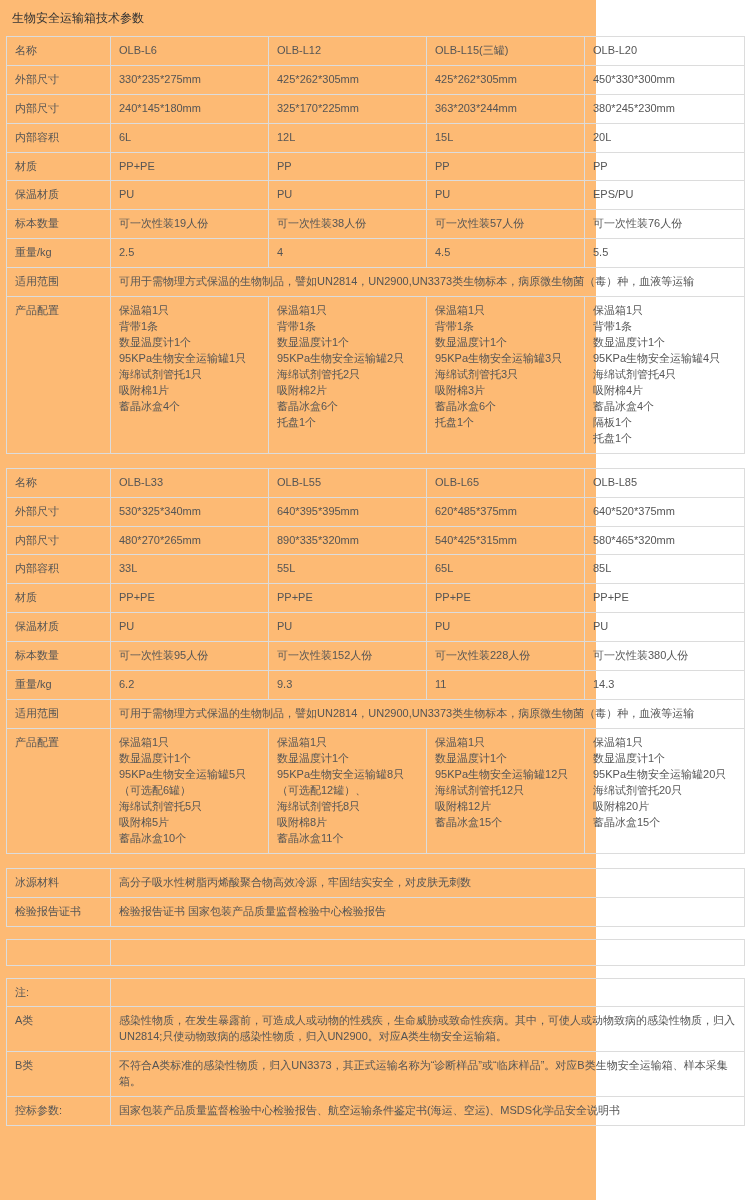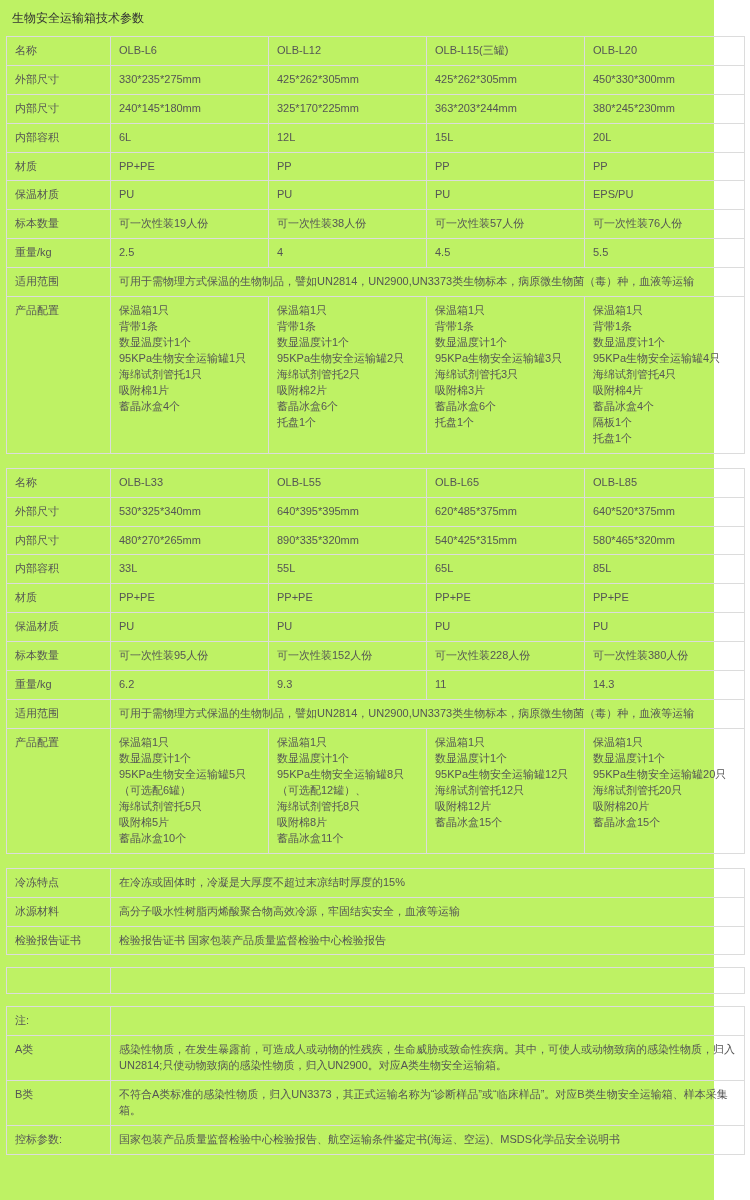--- a/index.html
+++ b/index.html
@@ -8,26 +8,26 @@
     background: #ffffff;
   }
   body {
     width: 750px;
     height: 1200px;
     font-family: "Liberation Sans", "DejaVu Sans", sans-serif;
     color: #444444;
     font-size: 11px;
   }
   .page {
-    width: 714px;
+    width: 596px;
     height: 1200px;
     position: relative;
     box-sizing: border-box;
     padding: 0;
-    background: #bef264;
+    background: #fdba74;
   }
   .doc-title {
     font-size: 12px;
     color: #333;
     padding: 10px 12px 9px 12px;
     line-height: 1.4;
   }
   table.spec {
     width: 738px;
     margin: 0 6px;
@@ -274,26 +274,22 @@
     </tbody>
   </table>
 
   <table class="spec" style="margin-top:14px;">
     <colgroup>
       <col style="width:104px">
       <col style="width:634px">
     </colgroup>
     <tbody>
       <tr>
-        <td class="label">冷冻特点</td>
-        <td>在冷冻或固体时，冷凝是大厚度不超过末凉结时厚度的15%</td>
-      </tr>
-      <tr>
         <td class="label">冰源材料</td>
-        <td>高分子吸水性树脂丙烯酸聚合物高效冷源，牢固结实安全，血液等运输</td>
+        <td>高分子吸水性树脂丙烯酸聚合物高效冷源，牢固结实安全，对皮肤无刺数</td>
       </tr>
       <tr>
         <td class="label">检验报告证书</td>
         <td>检验报告证书 国家包装产品质量监督检验中心检验报告</td>
       </tr>
     </tbody>
   </table>
 
   <table class="spec" style="margin-top:12px;">
     <colgroup>

